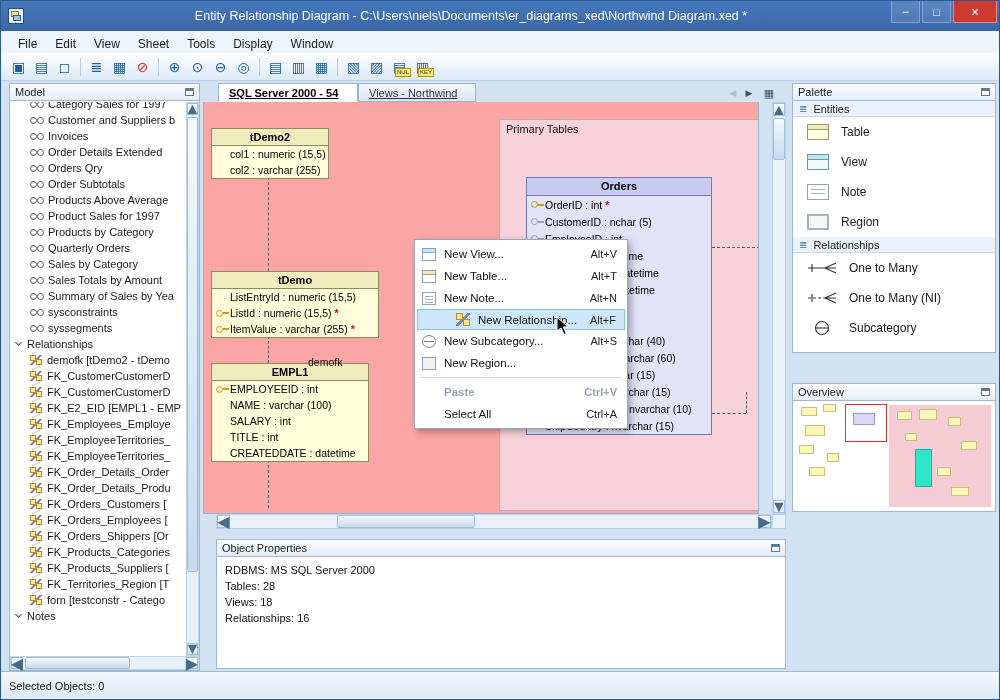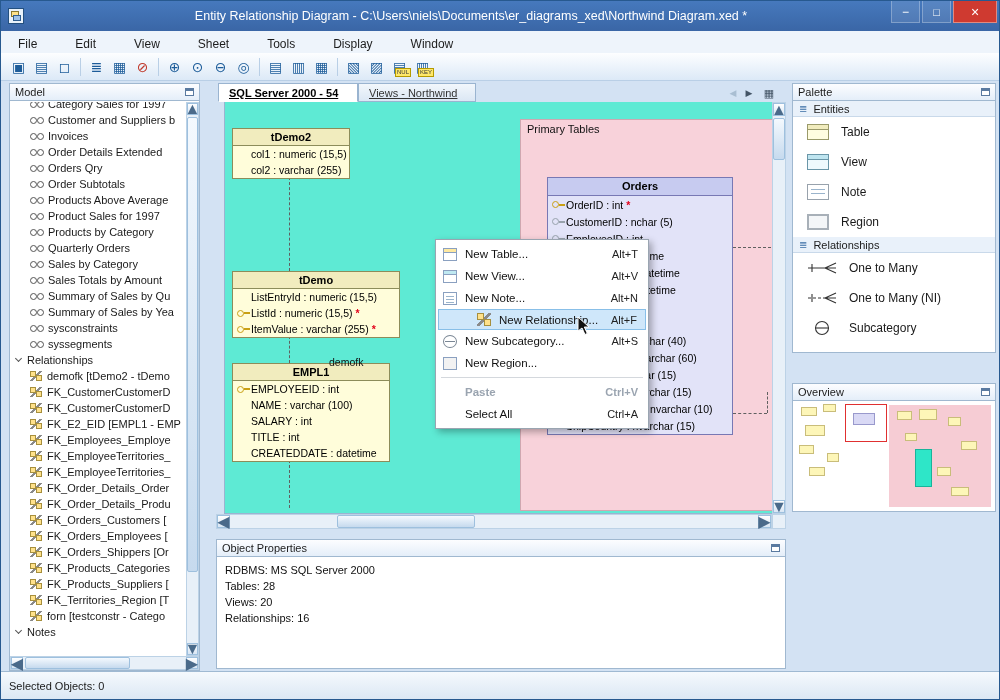--- a/index.html
+++ b/index.html
@@ -11,21 +11,21 @@
   .appicon{position:absolute;left:7px;top:7px;width:16px;height:16px;background:#e9f2fb;border:1px solid #24507f;}
   .appicon::before{content:"";position:absolute;left:2px;top:2px;width:6px;height:4px;background:#ffe28a;border:1px solid #8a7a30;}
   .appicon::after{content:"";position:absolute;right:2px;bottom:2px;width:6px;height:4px;background:#9fc2e8;border:1px solid #2e5d90;}
   .title{flex:1;text-align:center;color:#fff;font-size:12.5px;padding-right:60px;white-space:nowrap;overflow:hidden;}
   .winbtns{position:absolute;right:4px;top:0;display:flex;height:22px;}
   .wb{width:29px;height:22px;display:flex;align-items:center;justify-content:center;color:#fff;font-size:12px;background:rgba(255,255,255,.10);border:1px solid rgba(255,255,255,.28);border-top:none;margin-left:2px;}
   .wb.close{width:44px;background:#cf3a30;border-color:#e08a80;}
   .g-wmin::before{content:"−";} .g-wmax::before{content:"□";font-size:11px;} .g-wclose::before{content:"×";font-size:14px;}
 
   
-  .menubar{position:absolute;left:0;top:30px;width:1000px;height:26px;background:#eef4fb;border-bottom:1px solid #c9d9ea;display:flex;align-items:center;padding-left:8px;gap:20px;}
+  .menubar{position:absolute;left:0;top:30px;width:1000px;height:26px;background:#eef4fb;border-bottom:1px solid #c9d9ea;display:flex;align-items:center;padding-left:8px;}
   .menu-item{padding:3px 9px;font-size:12px;color:#1c1c1c;white-space:nowrap;}
   .toolbar{position:absolute;left:0;top:52px;width:1000px;height:28px;background:linear-gradient(#fdfeff,#dce9f7);border-bottom:1px solid #b9cfe6;display:flex;align-items:center;padding-left:6px;}
   .tb{width:23px;height:22px;display:flex;align-items:center;justify-content:center;font-size:14px;color:#1d5c99;position:relative;border:1px solid transparent;border-radius:2px;}
   .tsep{width:1px;height:18px;background:#b9cfe6;margin:0 4px;}
   .g-save::before{content:"▣";} .g-print::before{content:"▤";} .g-page::before{content:"◻";}
   .g-ent::before{content:"≣";} .g-grid2::before{content:"▦";}
   .g-blk::before{content:"⊘";color:#c0392b;}
   .g-zi::before{content:"⊕";} .g-za::before{content:"⊙";} .g-zo::before{content:"⊖";} .g-zf::before{content:"◎";}
   .g-d1::before{content:"▤";} .g-d2::before{content:"▥";} .g-d3::before{content:"▦";} .g-d4::before{content:"▧";} .g-d5::before{content:"▨";} .g-d6::before{content:"▤";} .g-d7::before{content:"▥";}
   .tag{position:absolute;bottom:0;right:-1px;font-size:6px;background:#ffe86a;border:1px solid #b59a00;line-height:1.1;padding:0 1px;color:#333;}
@@ -58,21 +58,21 @@
   
   .tabbar{position:absolute;left:215px;top:82px;width:570px;height:19px;}
   .tab{position:absolute;top:0;height:19px;display:flex;align-items:center;padding:0 10px;font-size:11px;border:1px solid #9ab4d0;text-decoration:underline;}
   .tab.active{left:2px;width:140px;background:#fff;font-weight:bold;border-bottom:1px solid #fff;z-index:2;}
   .tab.inactive{left:142px;width:118px;background:linear-gradient(#f2f7fc,#dbe7f4);color:#333;}
   .tab-ctl{position:absolute;top:3px;width:14px;height:14px;display:flex;align-items:center;justify-content:center;color:#456;}
   .tab-ctl::before{font-size:9px;}
   .g-prev::before{content:"◀";color:#a9bed2;} .g-next::before{content:"▶";} .g-sheets::before{content:"▦";font-size:11px;}
 
   
-  .canvas{position:absolute;left:223px;top:101px;width:556px;height:412px;background:#5eead4;border:1px solid #9ab4d0;border-top:none;overflow:hidden;}
+  .canvas{position:absolute;left:202px;top:101px;width:556px;height:412px;background:#fca5a5;border:1px solid #9ab4d0;border-top:none;overflow:hidden;}
   .region{position:absolute;background:#f8d2da;border:1px solid #cfa7b0;}
   .region-label{position:absolute;left:6px;top:3px;font-size:11px;color:#111;}
   .etable{position:absolute;border:1px solid #8c8c5a;background:#fffdda;font-size:10.5px;}
   .tbl-header{height:17px;line-height:16px;text-align:center;font-weight:bold;font-size:11px;background:#f1ecbe;border-bottom:1px solid #8c8c5a;}
   .trow{display:flex;align-items:center;height:16px;padding:0 3px;white-space:nowrap;overflow:hidden;}
   .etable.orders{border-color:#7878b4;background:#e2e3f8;}
   .etable.orders .tbl-header{background:#c7cbf0;border-bottom-color:#7878b4;height:18px;line-height:17px;}
   .etable.orders .trow{height:17px;}
   .ci{position:relative;width:15px;height:11px;flex:0 0 15px;}
   .ci.pk::before,.ci.fk::before{content:"";position:absolute;left:1px;top:2px;width:5px;height:5px;border:1.6px solid #c9a014;border-radius:50%;}
@@ -273,24 +273,20 @@
           <div class="t-item">
             <span class="gl"></span>
             <span>Sales by Category</span>
           </div>
           <div class="t-item">
             <span class="gl"></span>
             <span>Sales Totals by Amount</span>
           </div>
           <div class="t-item">
             <span class="gl"></span>
-            <span>Summary of Sales by Qu</span>
-          </div>
-          <div class="t-item">
-            <span class="gl"></span>
             <span>Summary of Sales by Yea</span>
           </div>
           <div class="t-item">
             <span class="gl"></span>
             <span>sysconstraints</span>
           </div>
           <div class="t-item">
             <span class="gl"></span>
             <span>syssegments</span>
           </div>
@@ -563,28 +559,28 @@
           <div class="trow">
             <span class="ci"></span>
             <span>ShipCountry : nvarchar (15)</span>
             <span class="star"></span>
           </div>
         </div>
     </div>
 
     <div class="ctxmenu" style="left:210px;top:137px;width:214px;">
       <div class="cm-row">
+        <span class="mi mi-view"></span>
+        <span class="cm-label">New View...</span>
+        <span class="cm-short">Alt+V</span>
+      </div>
+      <div class="cm-row">
         <span class="mi mi-table"></span>
         <span class="cm-label">New Table...</span>
         <span class="cm-short">Alt+T</span>
-      </div>
-      <div class="cm-row">
-        <span class="mi mi-view"></span>
-        <span class="cm-label">New View...</span>
-        <span class="cm-short">Alt+V</span>
       </div>
       <div class="cm-row">
         <span class="mi mi-note"></span>
         <span class="cm-label">New Note...</span>
         <span class="cm-short">Alt+N</span>
       </div>
       <div class="cm-row hl">
         <span class="mi mi-rel"></span>
         <span class="cm-label">New Relationship...</span>
         <span class="cm-short">Alt+F</span>
@@ -641,21 +637,21 @@
   <div class="panel" style="left:215px;top:538px;width:570px;height:130px;">
     <div class="phead">
       <span>Object Properties</span>
       <span class="sp"></span>
       <span class="flt"></span>
     </div>
     <div style="padding:5px 8px;">
 
     <div class="prop-line">RDBMS: MS SQL Server 2000</div>
         <div class="prop-line">Tables: 28</div>
-        <div class="prop-line">Views: 20</div>
+        <div class="prop-line">Views: 18</div>
         <div class="prop-line">Relationships: 16</div>
       </div>
   </div>
 
   <div class="panel" style="left:791px;top:82px;width:204px;height:270px;">
     <div class="phead">
       <span>Palette</span>
       <span class="sp"></span>
       <span class="flt"></span>
     </div>

